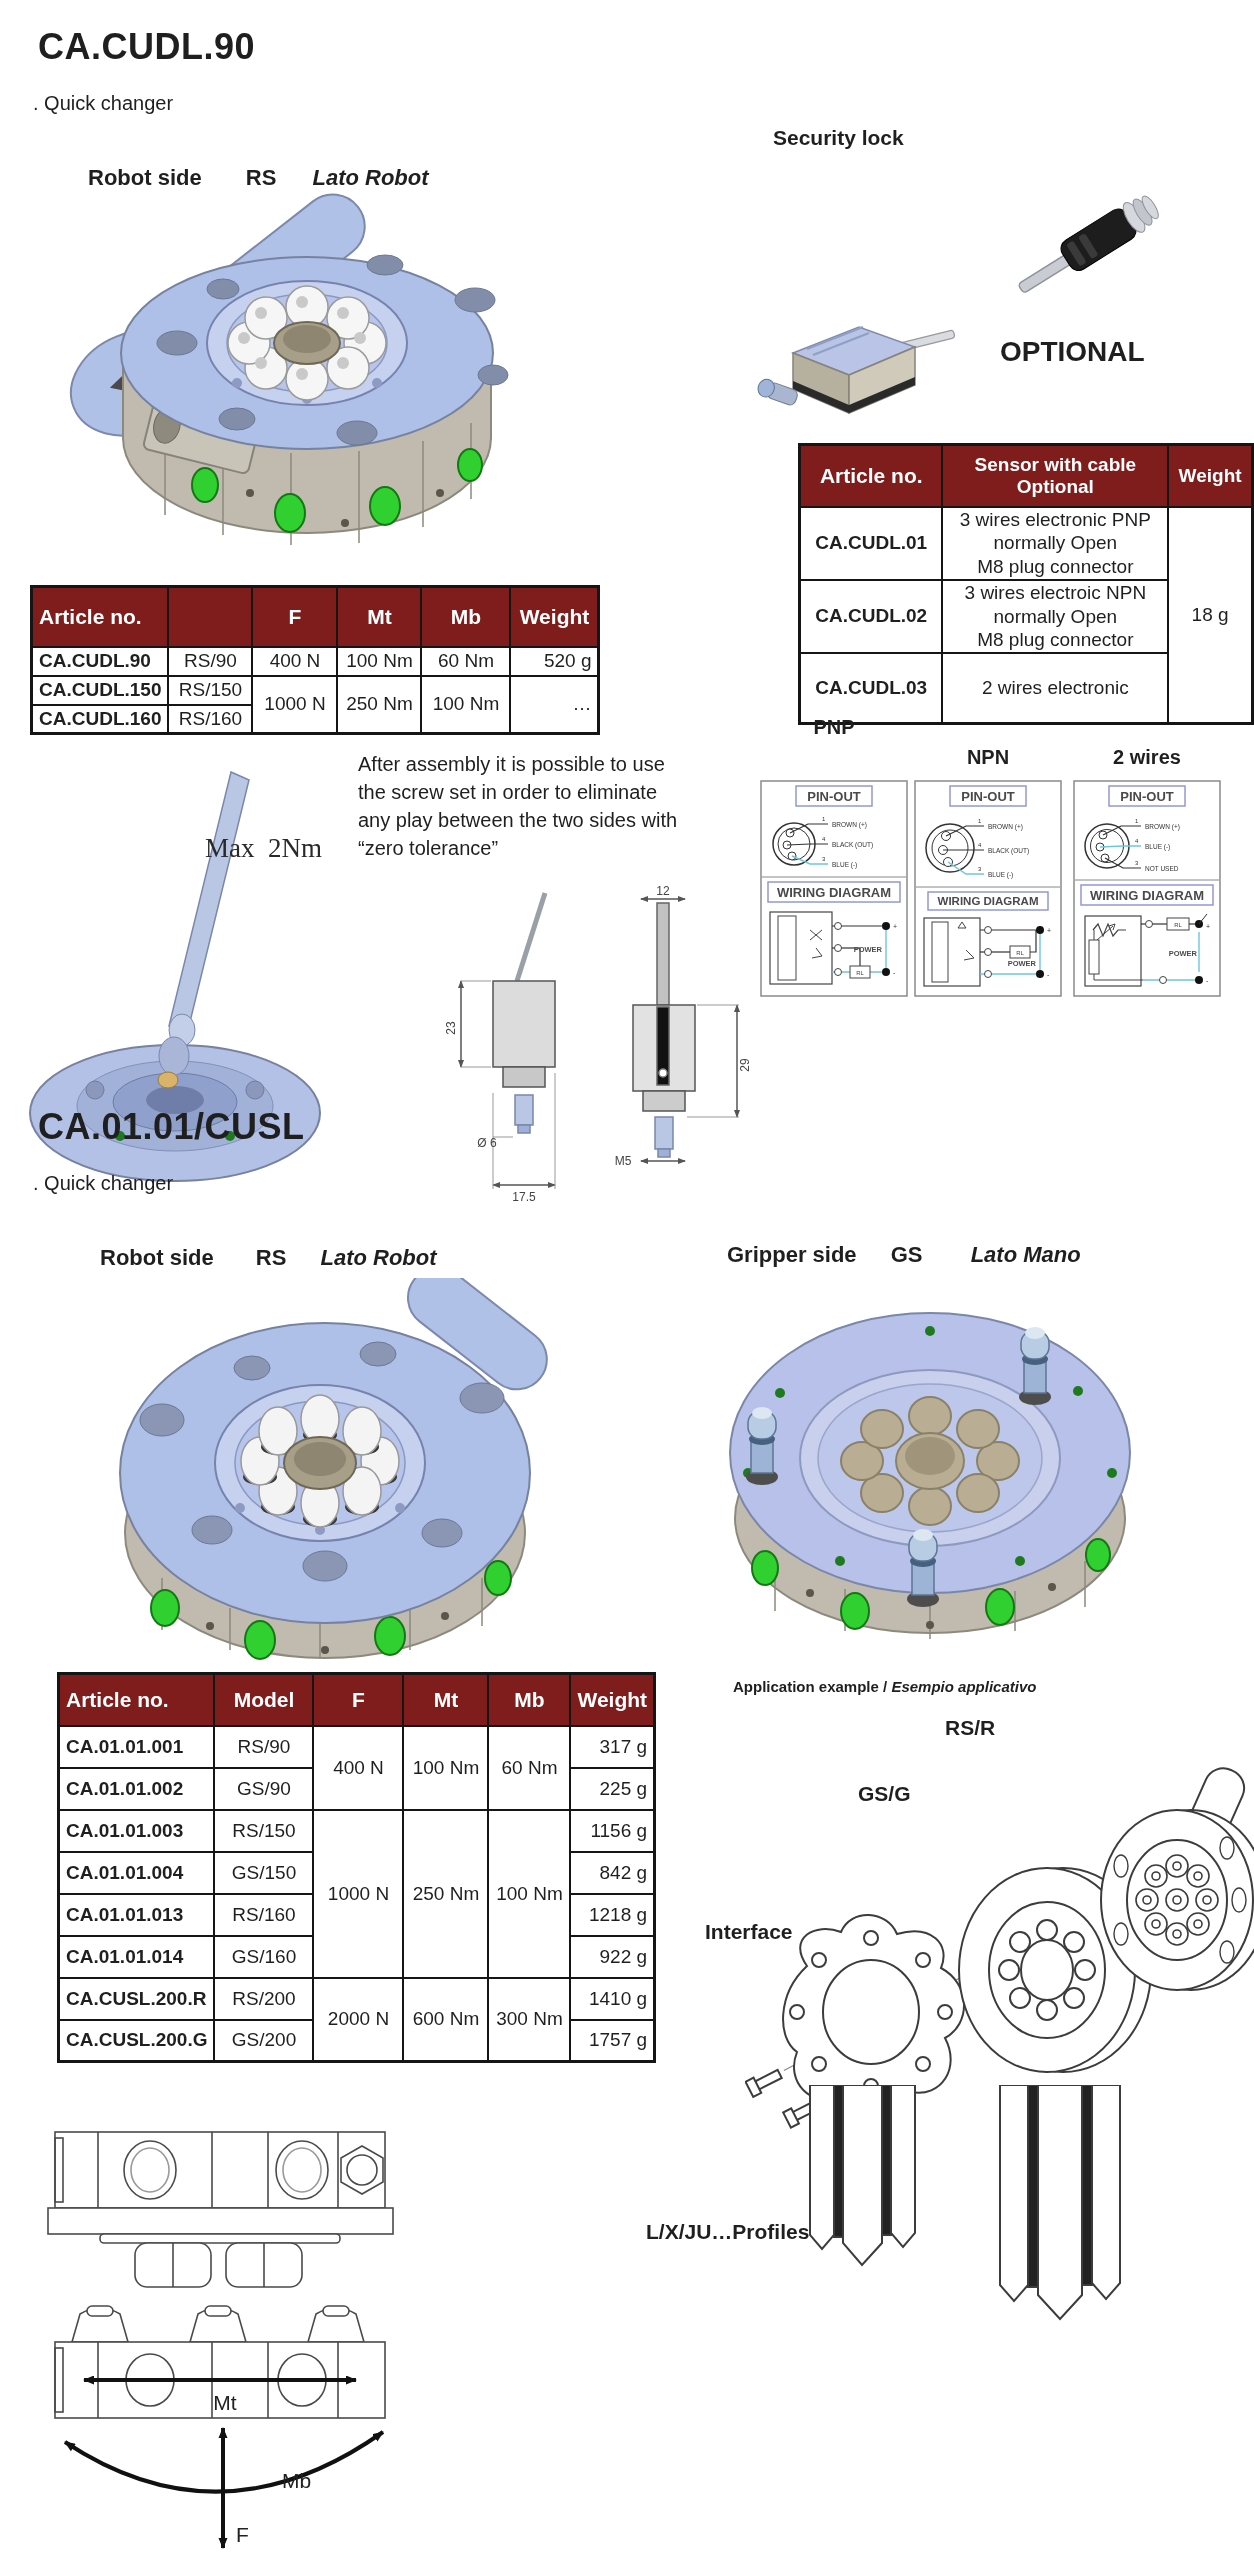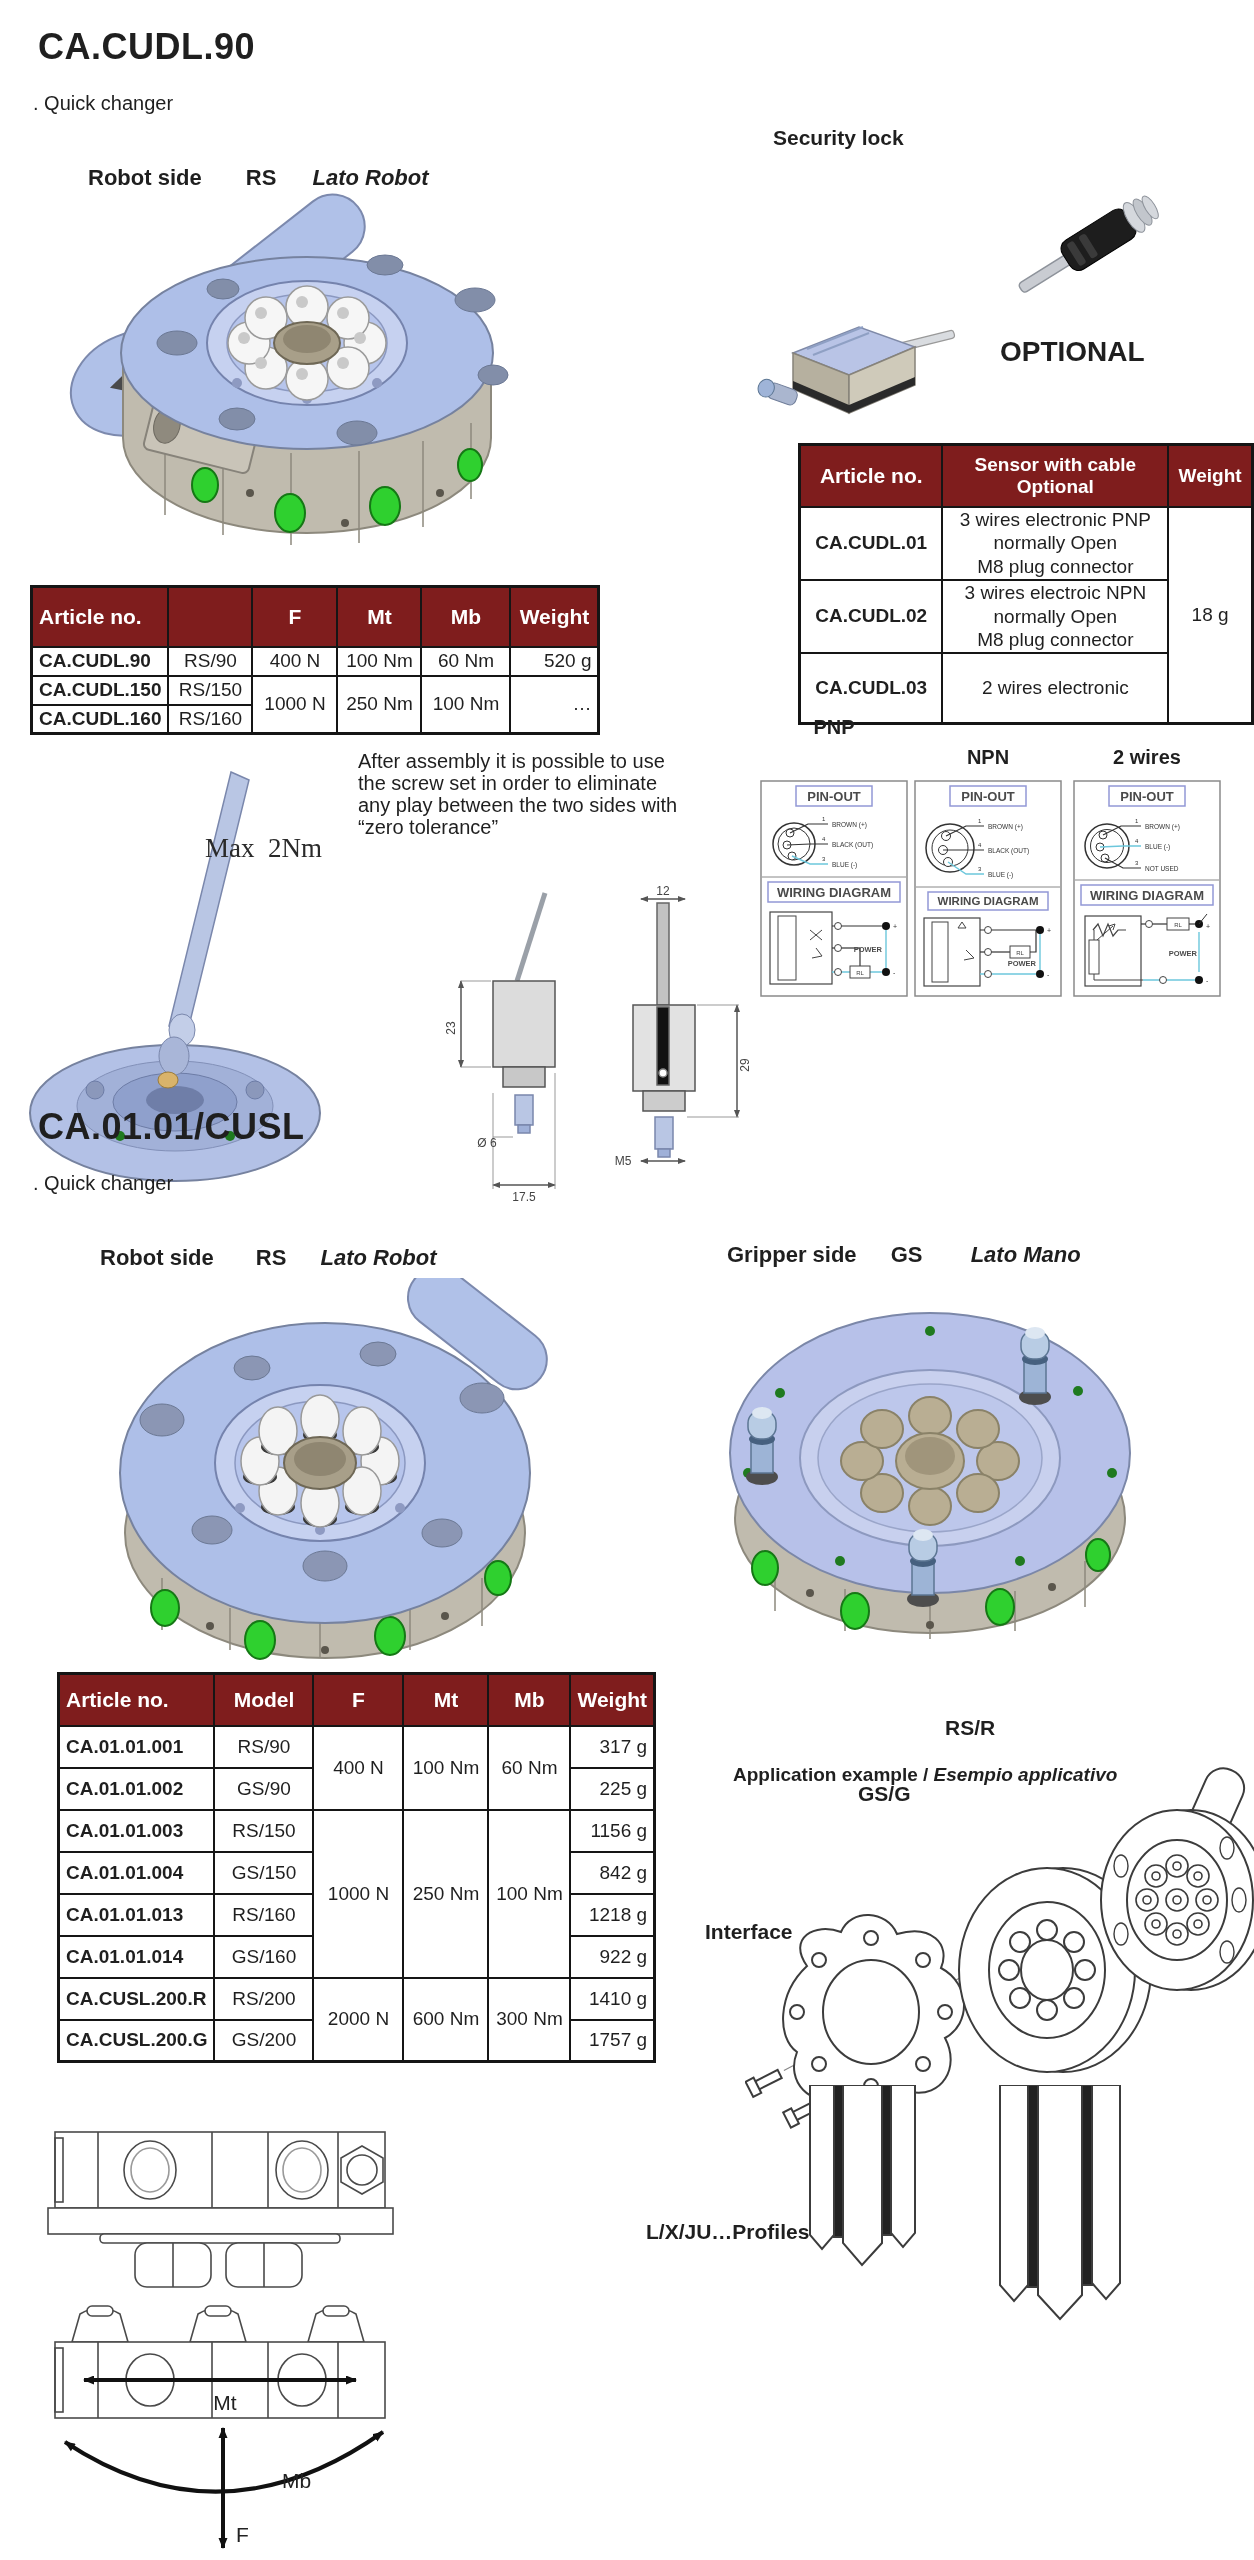--- a/index.html
+++ b/index.html
@@ -4,21 +4,21 @@
 <style>
   html,body{margin:0;padding:0;}
   body{width:1254px;height:2560px;position:relative;background:#ffffff;
        font-family:"Liberation Sans",sans-serif;color:#1f1f1f;overflow:hidden;}
   .abs{position:absolute;}
   .b{font-weight:bold;}
   .i{font-style:italic;}
   .title{font-size:36px;font-weight:bold;letter-spacing:0.5px;}
   .subtitle{font-size:20px;font-weight:normal;}
   .sidelbl{font-size:22px;font-weight:bold;white-space:nowrap;}
-  .note{font-size:20px;line-height:22px;white-space:pre-line;width:360px;}
+  .note{font-size:20px;line-height:28px;white-space:pre-line;width:360px;}
   .maxt{font-family:"Liberation Serif",serif;font-size:27px;white-space:pre;color:#2a2a2a;}
   table.spec{border-collapse:collapse;background:#fff;}
   table.spec th,table.spec td{border:2px solid #151515;padding:0 6px;}
   table.spec th{background:#7f1d1d;color:#ffffff;font-size:21px;font-weight:bold;}
   table.spec td{font-size:19px;}
   td.art{font-weight:bold;text-align:left;}
   td.ctr{text-align:center;}
   td.rgt{text-align:right;}
   td.desc{font-size:15px;text-align:center;line-height:1.25;white-space:pre-line;}
   .wbox-title{font-size:20px;font-weight:bold;}
@@ -576,21 +576,21 @@
     <td class="rgt">1410 g</td>
   </tr>
   <tr style="height:42px;">
     <td class="art">CA.CUSL.200.G</td>
     <td class="ctr">GS/200</td>
     <td class="rgt">1757 g</td>
   </tr>
 </tbody>
   </table>
 
-<div class="abs b" style="left:733px;top:1764px;font-size:19px;">
+<div class="abs b" style="left:733px;top:1678px;font-size:15px;">
   <span>Application example / </span><span class="i">Esempio applicativo</span>
 </div>
 <div class="abs b" style="left:945px;top:1716px;font-size:21px;">RS/R</div>
 <div class="abs b" style="left:858px;top:1782px;font-size:21px;">GS/G</div>
 <div class="abs b" style="left:705px;top:1920px;font-size:21px;">Interface</div>
 <div class="abs b" style="left:646px;top:2220px;font-size:21px;">L/X/JU…Profiles</div>
 
 <svg class="abs" style="left:745px;top:1738px;" width="510" height="400" viewBox="0 0 510 400">
   <g stroke="#3c3c3c" fill="#ffffff" stroke-width="2">
     <line x1="15" y1="345" x2="485" y2="98" stroke="#888" stroke-width="1.2" stroke-dasharray="14 5 3 5"></line>

